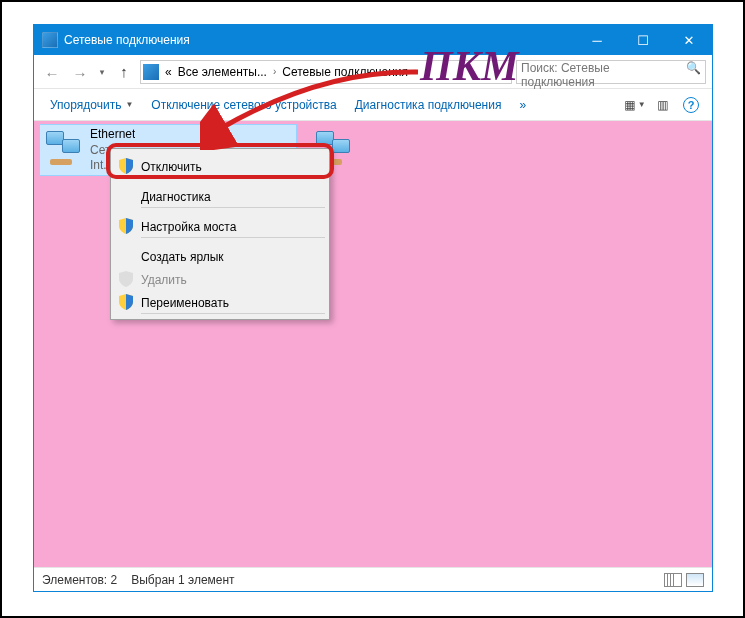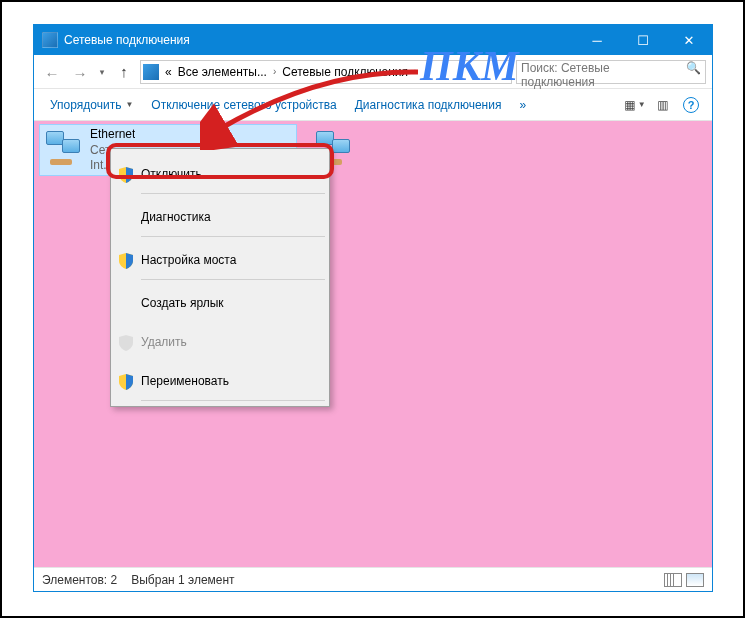--- a/index.html
+++ b/index.html
@@ -31,27 +31,27 @@
 .conn-item.selected { background: #cce8ff; outline: 1px solid #99d1ff; }
 .conn-icon { width: 40px; height: 40px; margin: 2px 6px 2px 2px; flex-shrink: 0; position: relative; }
 .conn-icon .monitor { position:absolute; width:18px; height:14px; background:linear-gradient(#9cd4f5,#5bb0e5); border:1px solid #3b7fb5; border-radius:2px; }
 .conn-icon .m1 { top:2px; left:2px; }
 .conn-icon .m2 { top:10px; left:18px; }
 .conn-icon .cable { position:absolute; bottom:4px; left:6px; width:22px; height:6px; background:#d5a060; border-radius:2px; }
 .conn-text { display: flex; flex-direction: column; overflow: hidden; line-height: 1.3; }
 .conn-name { color: #000; }
 .conn-line { color: #666; white-space: nowrap; overflow: hidden; text-overflow: ellipsis; }
 .ctxmenu { position: absolute; top: 27px; left: 76px; width: 220px; background: #f0f0f0; border: 1px solid #a0a0a0; box-shadow: 3px 3px 6px rgba(0,0,0,0.25); font-size: 12px; padding: 2px; }
-.ctx-item { height: 23px; display: flex; align-items: flex-start; padding: 0 6px 0 28px; position: relative; margin-top: 16px; }
+.ctx-item { height: 23px; display: flex; align-items: flex-end; padding: 0 6px 0 28px; position: relative; }
 .ctx-item.disabled { color: #888; }
 .ctx-sep { height: 1px; background: #d0d0d0; margin: 3px 2px 3px 28px; }
 .shield { position: absolute; left: 6px; width: 14px; height: 16px; }
 .shield svg { width:14px; height:16px; display:block; }
 .highlight-box { position: absolute; border: 4px solid #d42020; border-radius: 10px; pointer-events: none; }
-.annot { position: absolute; color: #3b82f6; font-weight: bold; font-size: 42px; font-style: italic; pointer-events: none; font-family: "Times New Roman", serif; }
+.annot { position: absolute; color: #701a75; font-weight: bold; font-size: 42px; font-style: italic; pointer-events: none; font-family: "Times New Roman", serif; }
 .arrow-svg { position: absolute; pointer-events: none; }
 .statusbar { height: 24px; border-top: 1px solid #e5e5e5; display: flex; align-items: center; font-size: 12px; padding: 0 8px; color: #333; gap: 14px; }
 .statusbar .sb-right { margin-left: auto; display:flex; gap:4px; }
 .sb-view { width:18px; height:14px; border:1px solid #888; display:flex; }
 .sb-view.det div{ width:3px; border-right:1px solid #888; }
 .sb-view.lg { background:linear-gradient(#cfe6f7,#fff); }
 </style>
 </head>
 <body>
 

